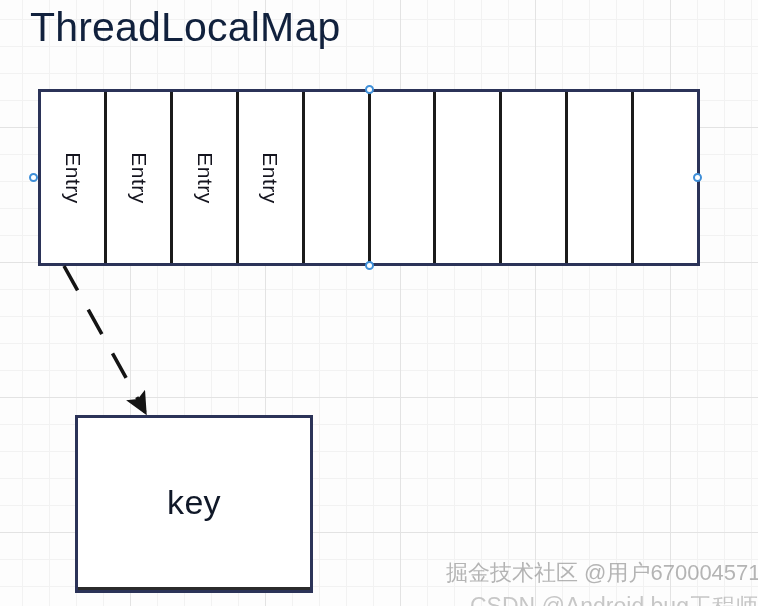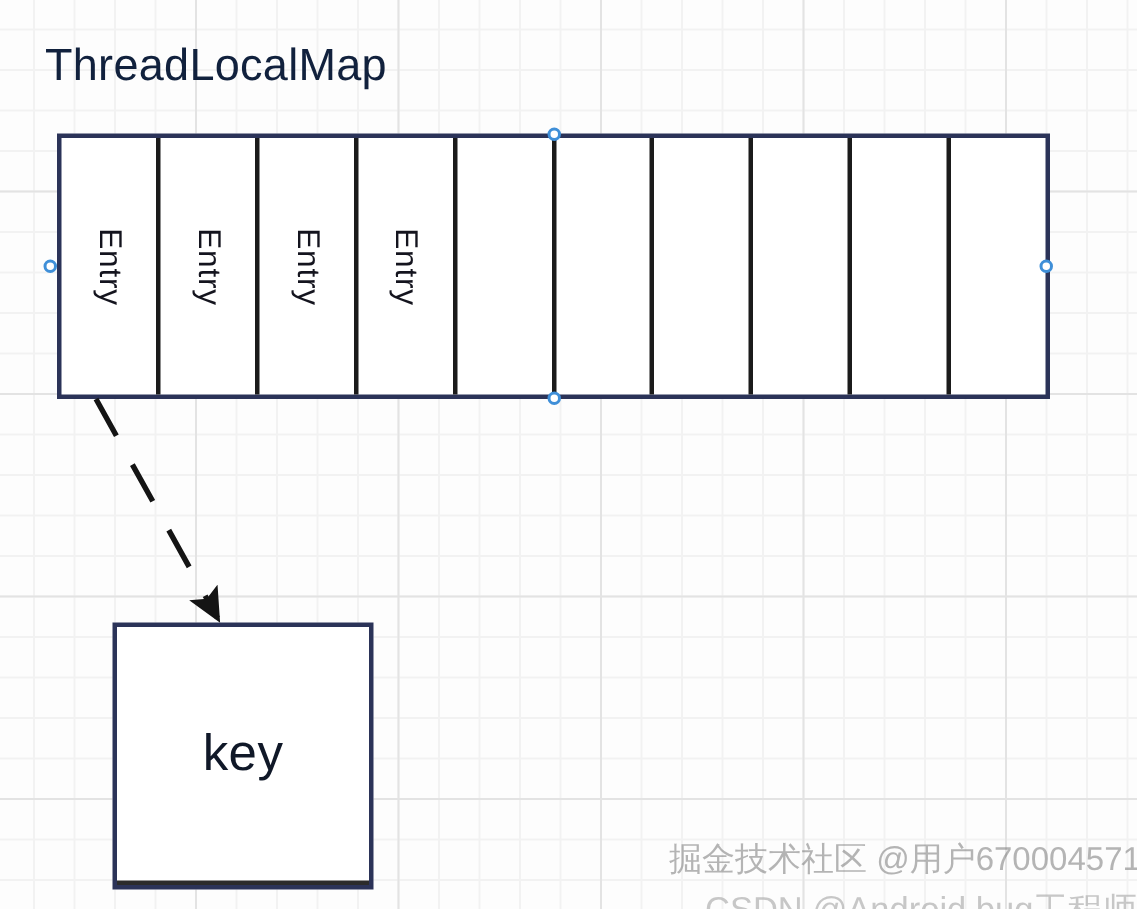--- a/index.html
+++ b/index.html
@@ -27,22 +27,22 @@
       135px 135px,
       27px 27px,
       27px 27px;
     background-position: -5px -8px, -5px -8px, -5px -8px, -5px -8px;
   }
 
   
   #diagram-title {
     position: absolute;
     left: 30px;
-    top: 22px;
-    font-size: 30px;
+    top: 5px;
+    font-size: 41px;
     line-height: 44px;
     color: #11213d;
     letter-spacing: 0.2px;
     white-space: nowrap;
   }
 
   
   #entry-array {
     position: absolute;
     left: 38px;
@@ -101,21 +101,21 @@
     height: 606px;
     pointer-events: none;
     z-index: 5;
   }
 
   
   #entry-detail {
     position: absolute;
     left: 75px;
     top: 415px;
-    width: 174px;
+    width: 238px;
     height: 178px;
     box-sizing: border-box;
     border: 3px solid #2b3358;
     background: #ffffff;
     display: flex;
     flex-direction: column;
   }
   .detail-row {
     flex: 1 1 0;
     display: flex;

